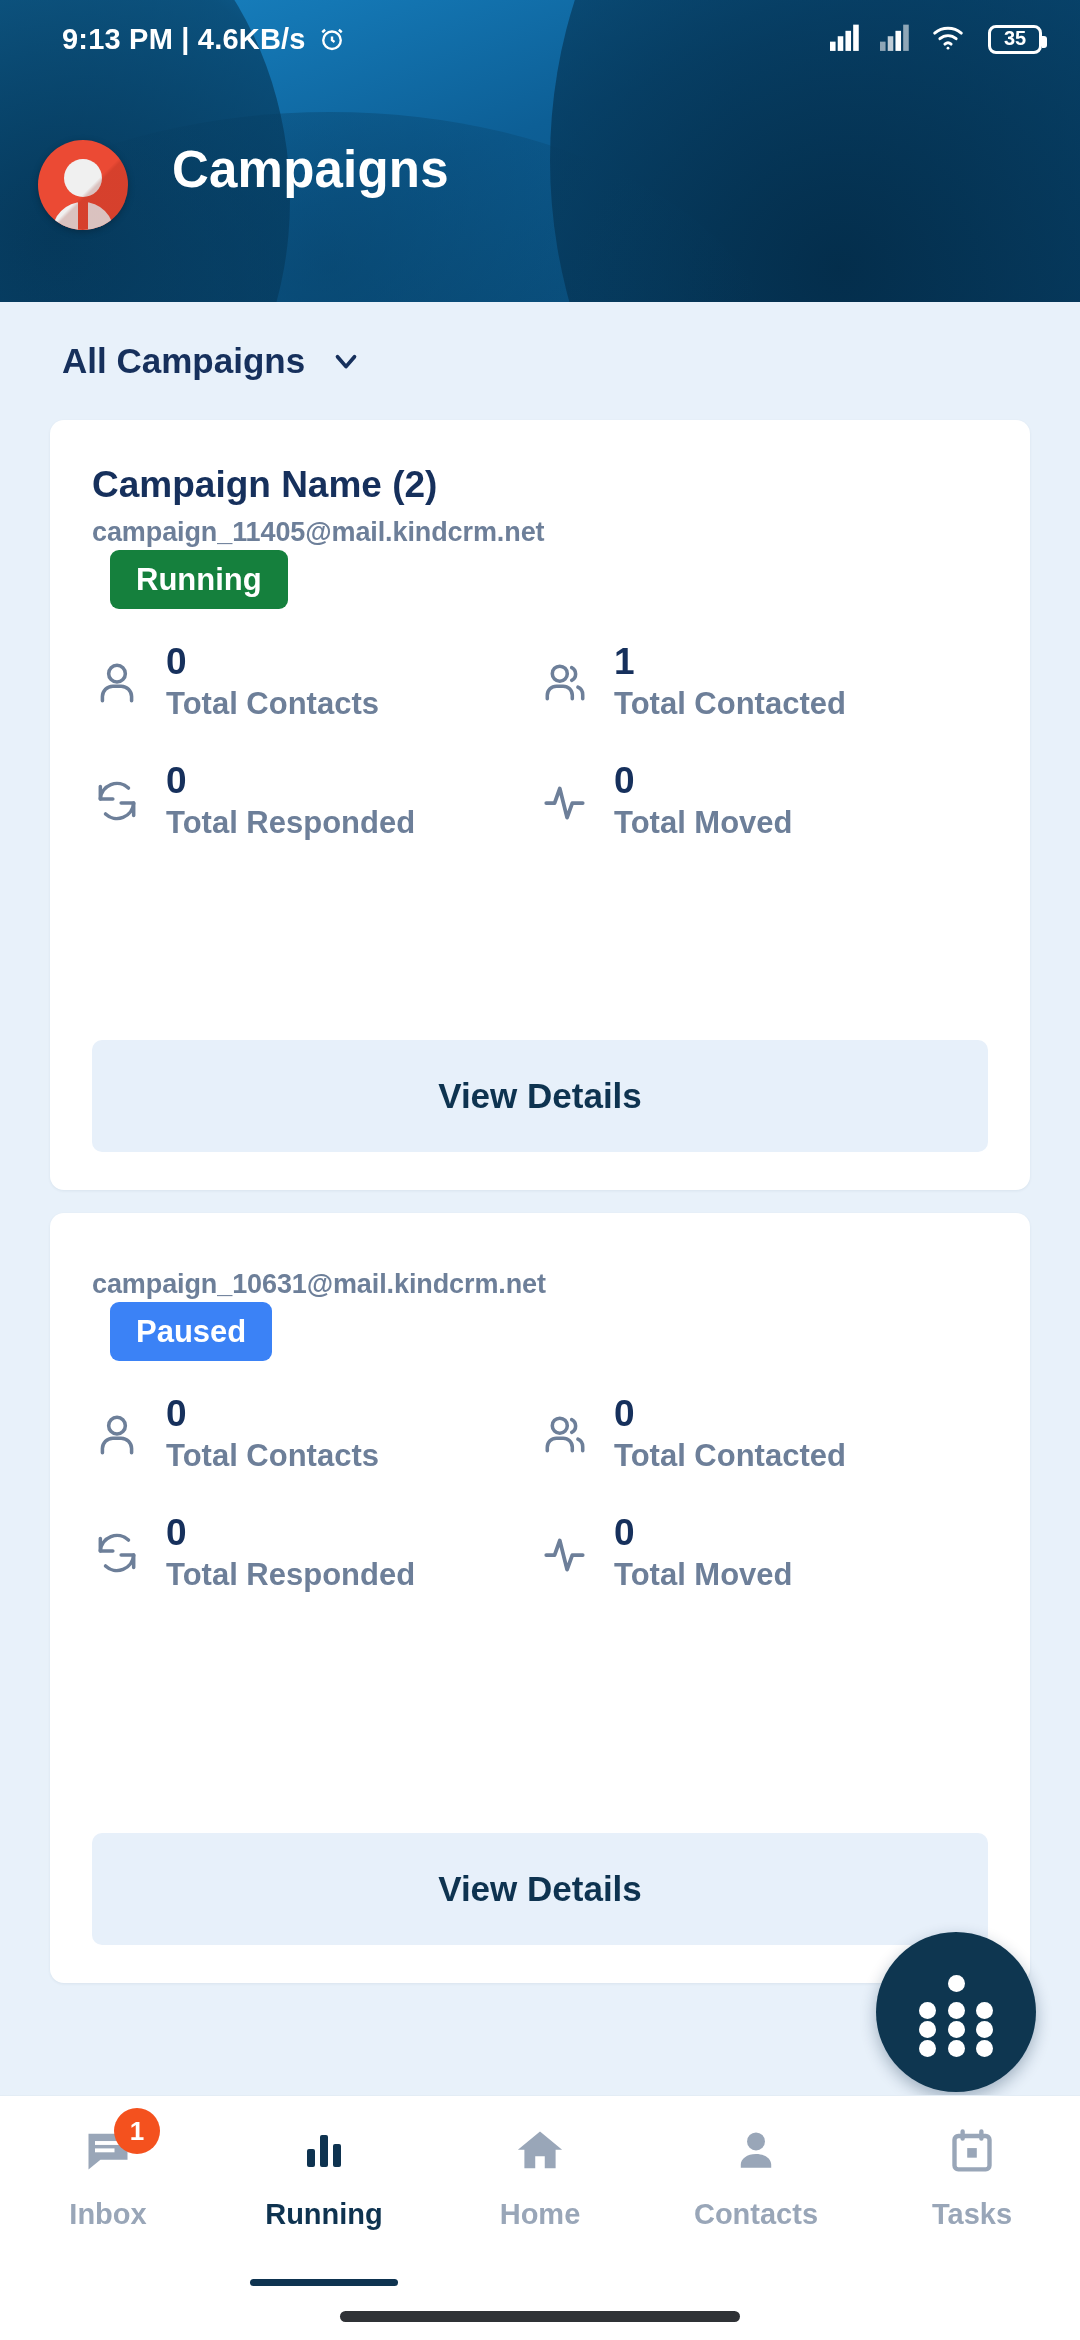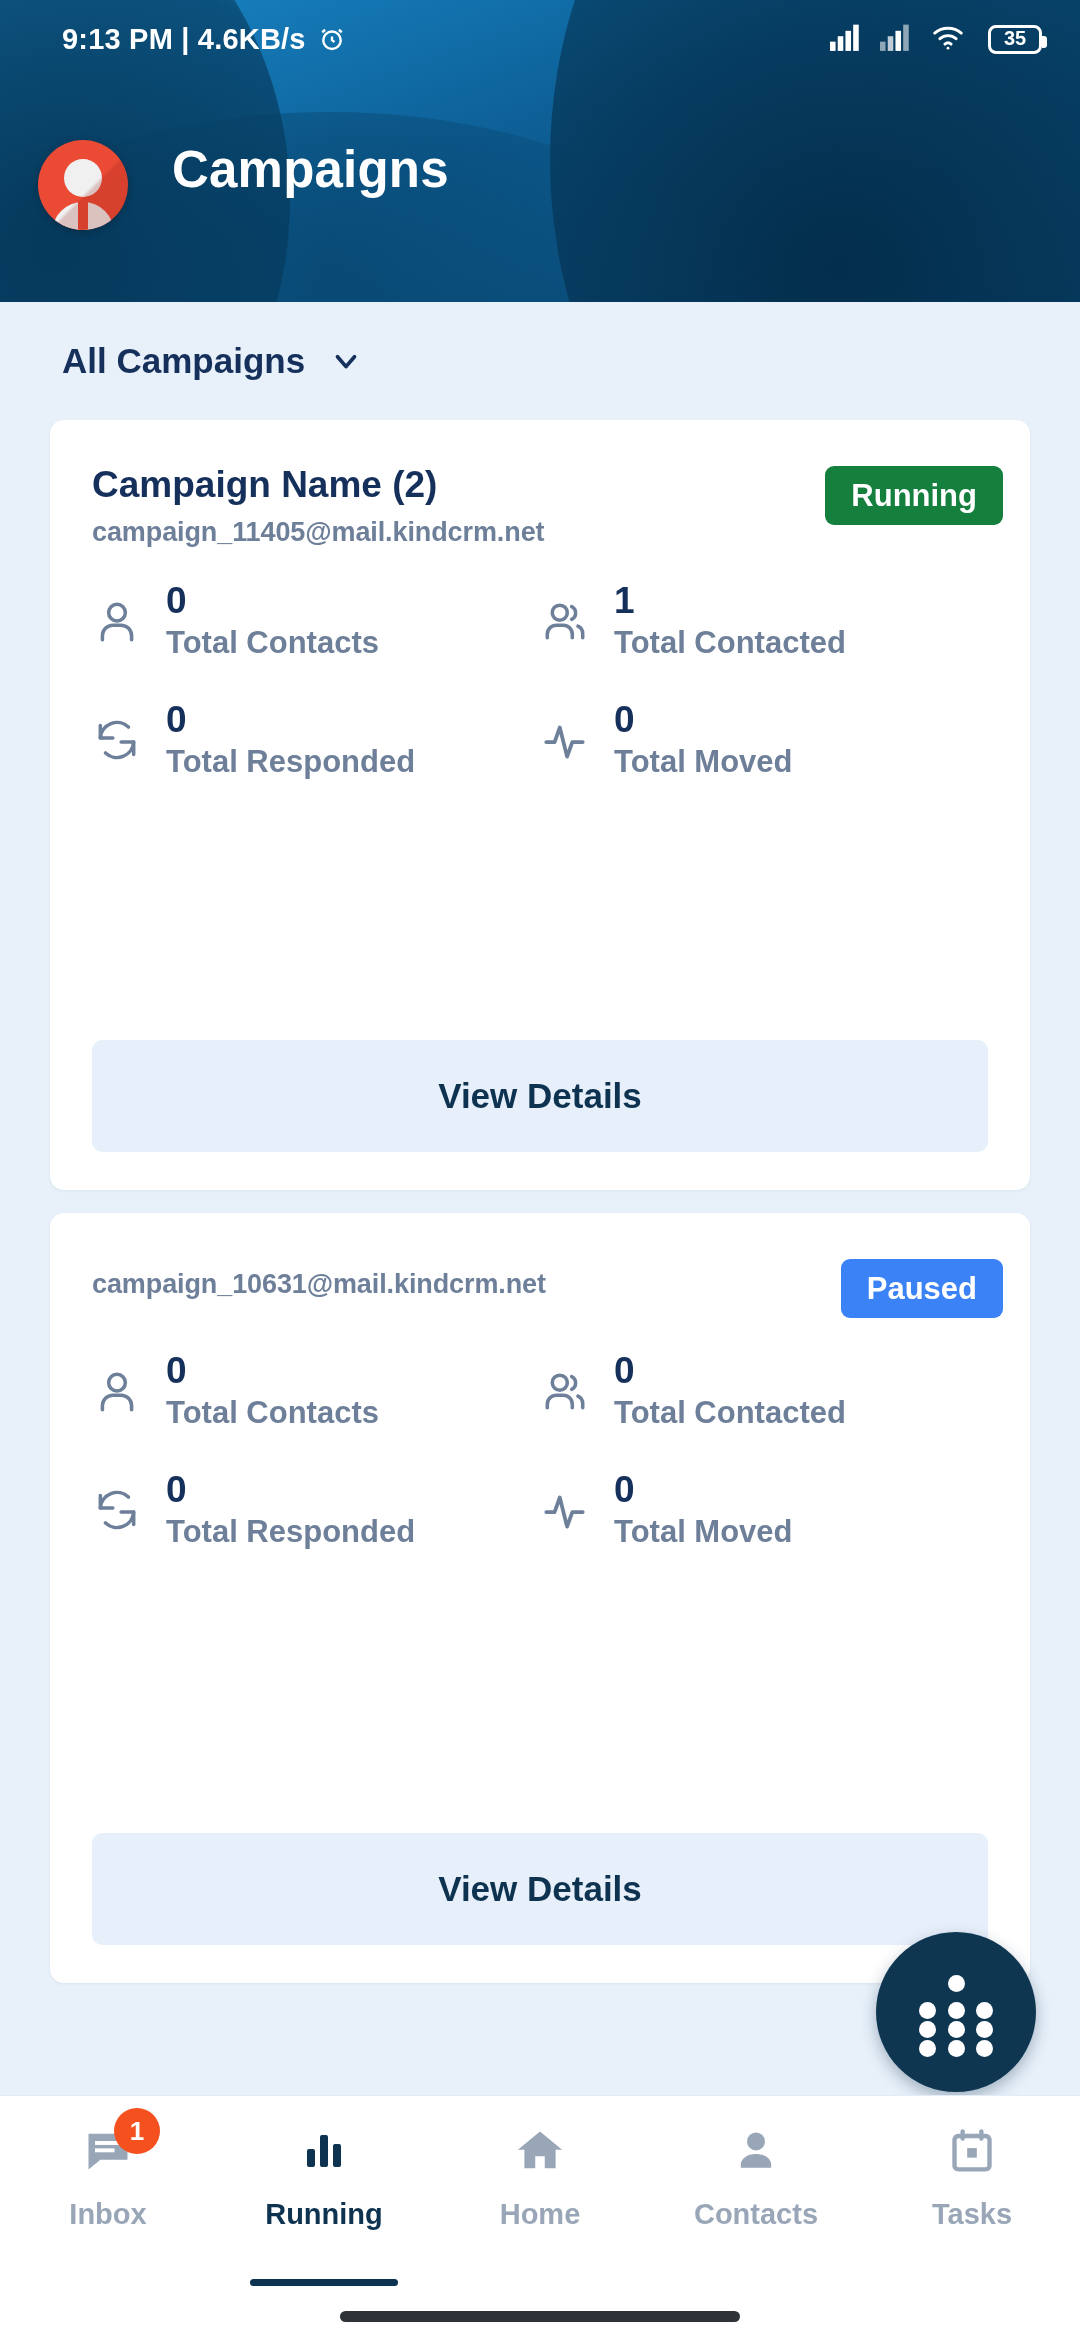--- a/index.html
+++ b/index.html
@@ -94,21 +94,21 @@
   .card {
     position:absolute; left:50px; width:980px;
     background:#fff; border-radius:14px;
     box-shadow:0 1px 3px rgba(20,50,90,.07);
   }
   #card-0 { top:420px; height:770px; }
   #card-1 { top:1213px; height:770px; }
 
   .card-head {
     position:relative; padding:44px 27px 0 42px;
-    display:flex; align-items:flex-start; justify-content:space-between;
+    display:flex; align-items:flex-start; justify-content:space-between;flex-direction:column;
   }
   .card-title-wrap { min-width:0; flex:1; }
   .card-title {
     font-size:37px; font-weight:700; color:#16305c;
     white-space:nowrap; overflow:hidden; text-overflow:clip;
     line-height:1.12;
   }
   .card-email {
     margin-top:12px; font-size:27px; font-weight:700; color:#6d7f99;
     letter-spacing:-.1px;

